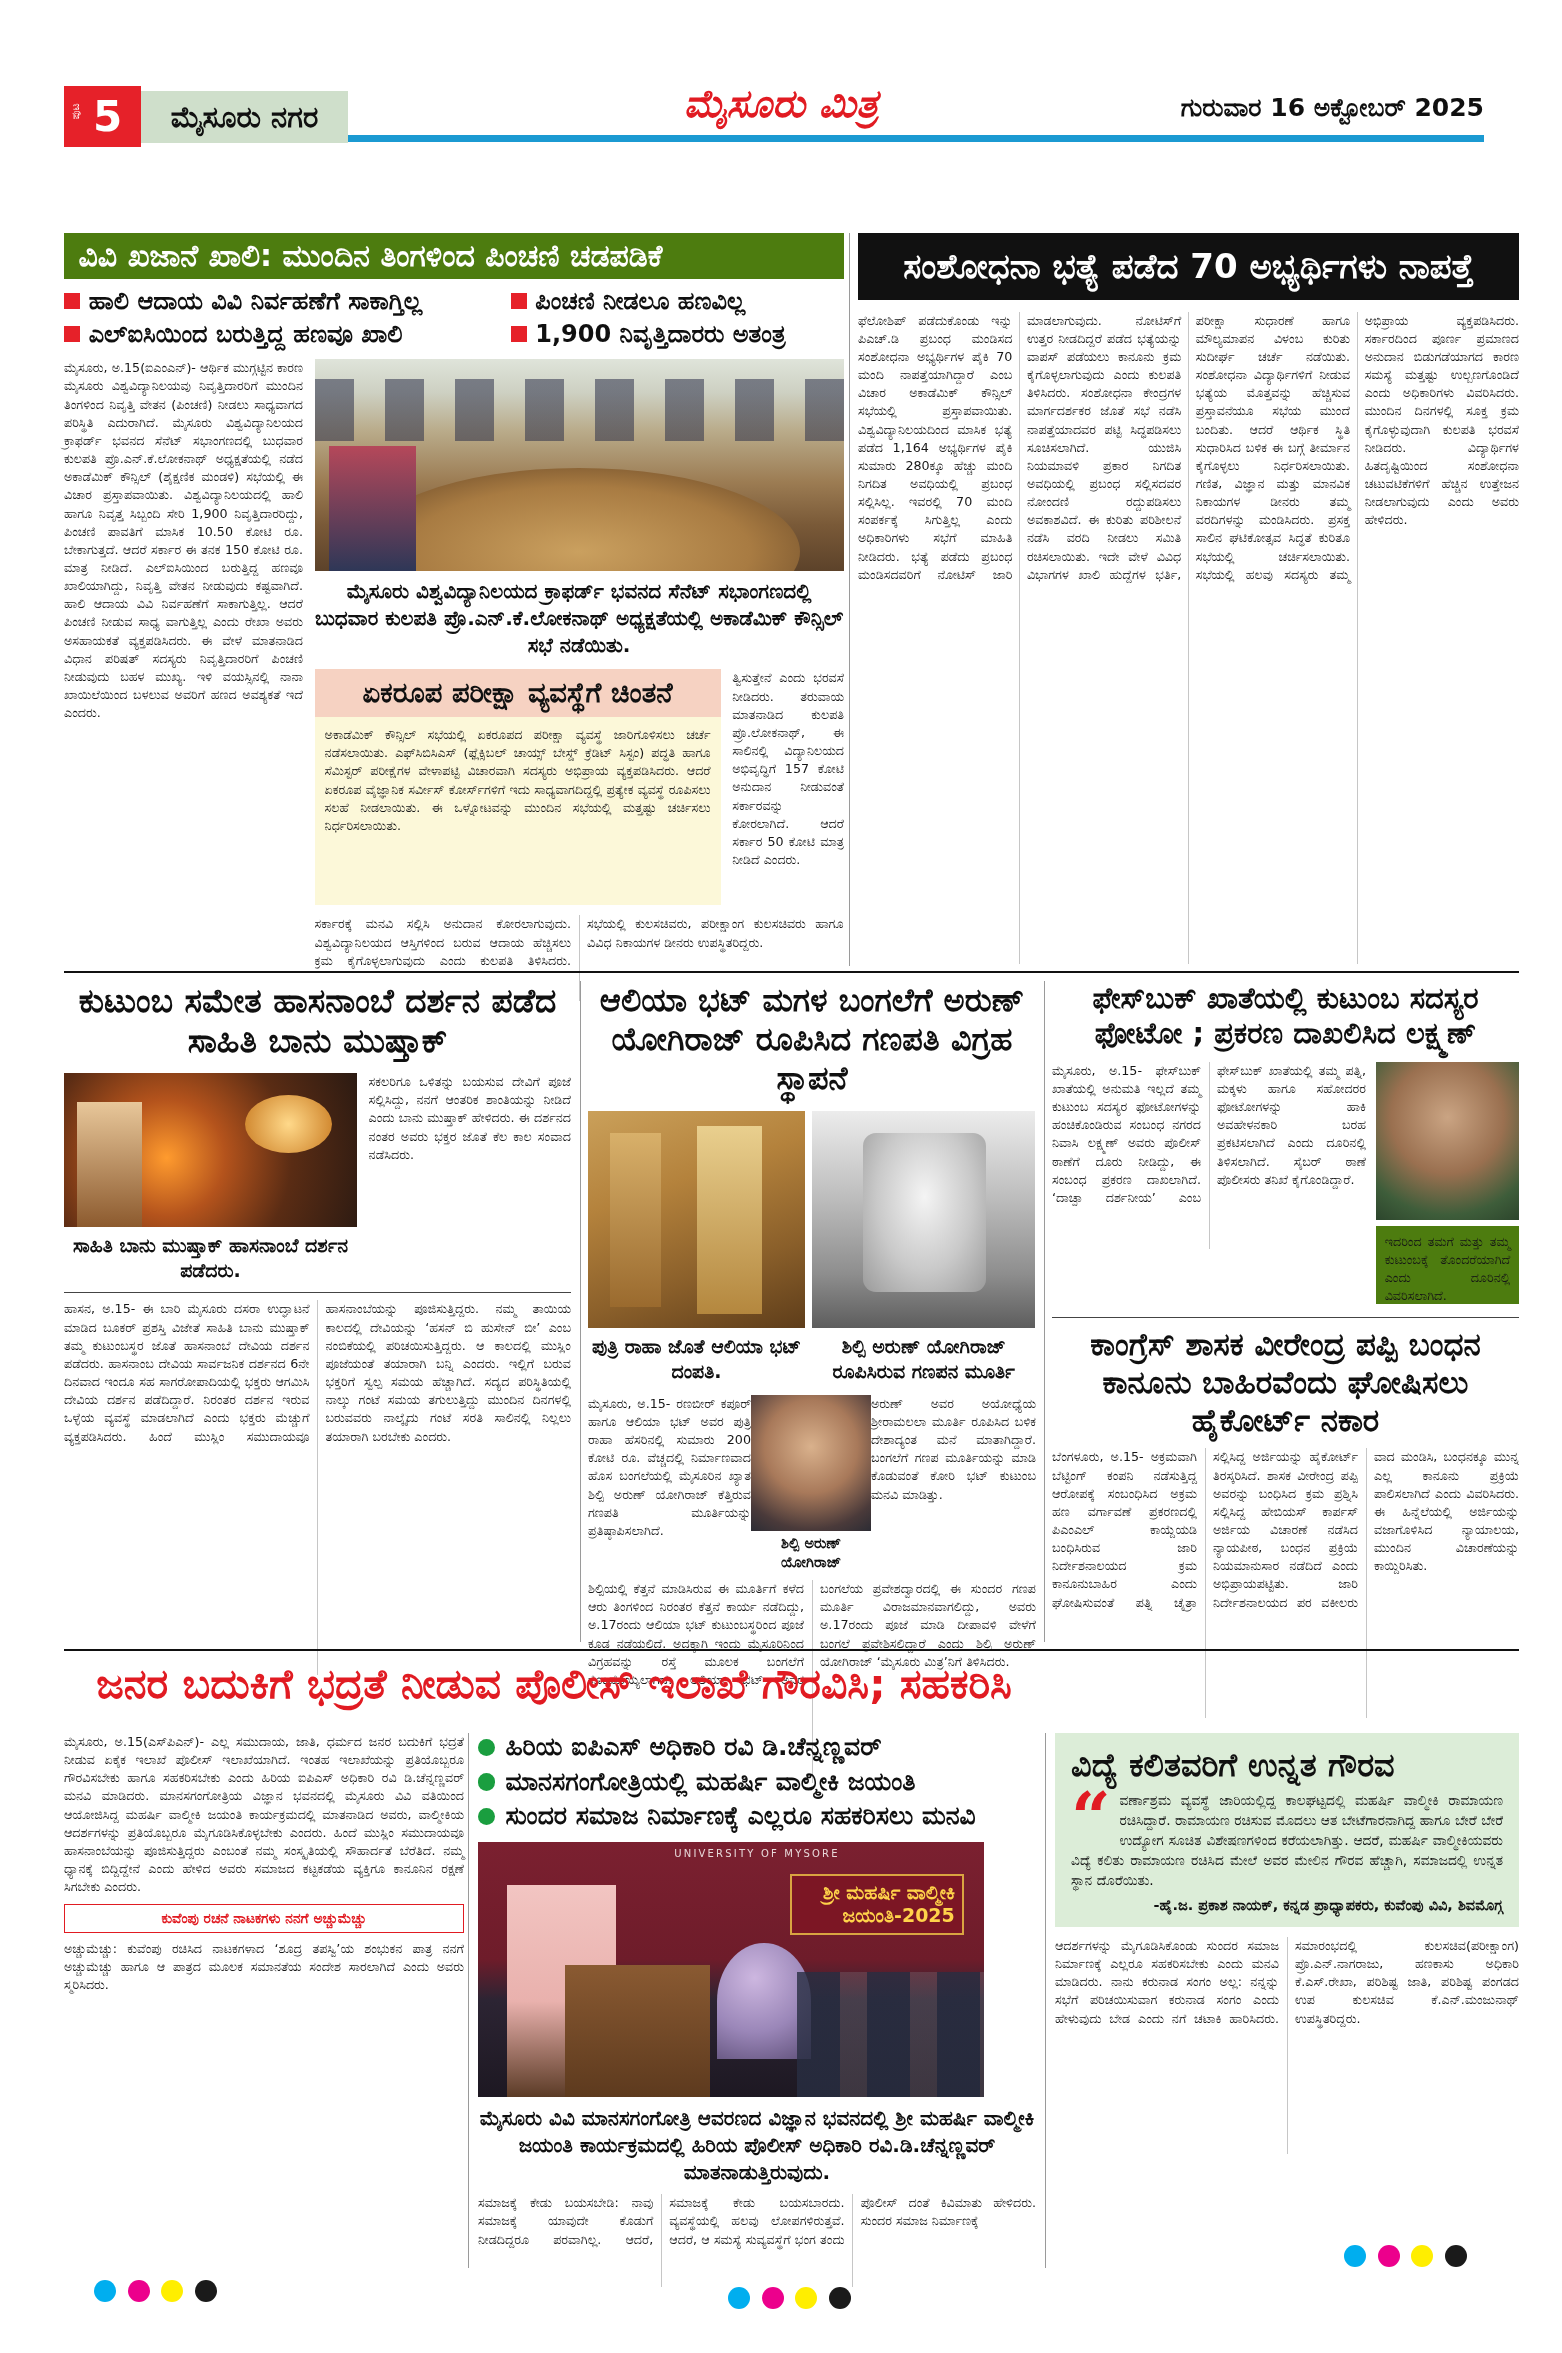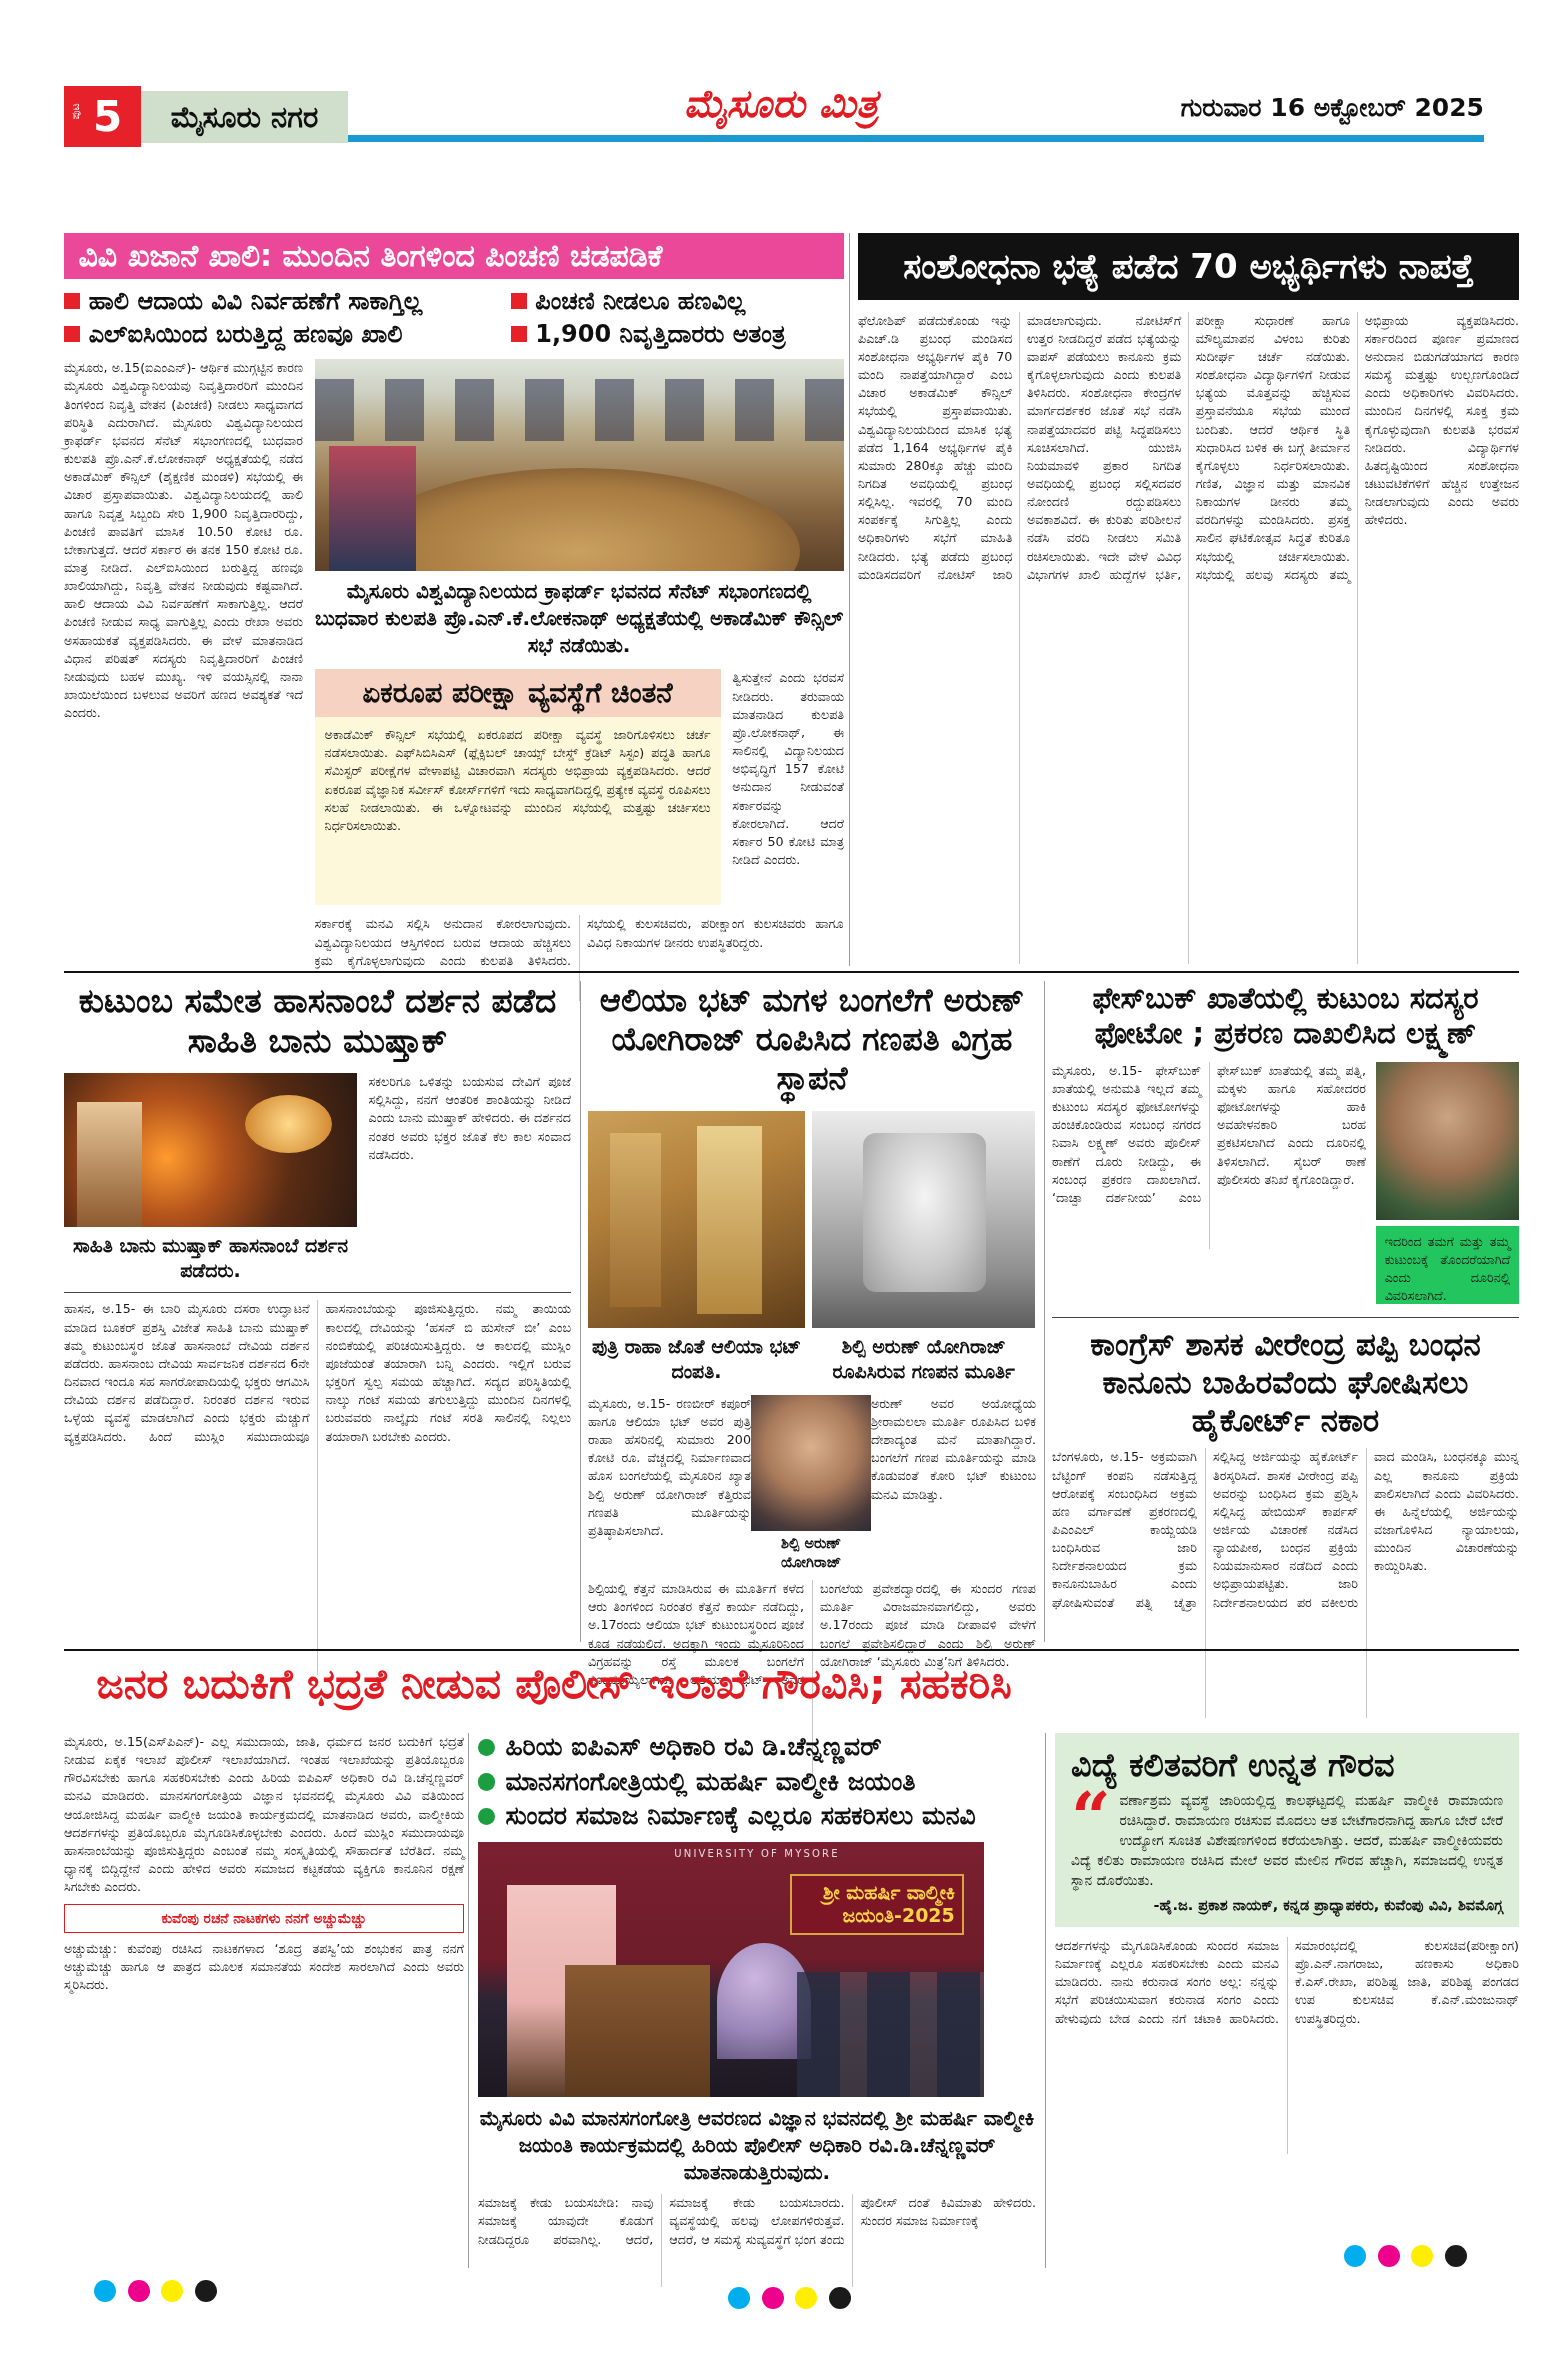--- a/index.html
+++ b/index.html
@@ -18,21 +18,21 @@
   
   .page-badge{background:#e62129;color:#fff;display:flex;align-items:center;justify-content:center}
   .page-word{position:absolute;left:2.9px;top:19px;font-size:11px;color:#fff;transform:rotate(-90deg);transform-origin:center}
   .page-no{font-size:42px;font-weight:bold;margin-left:10px}
   .section-box{background:#cfdfcb;display:flex;align-items:center;justify-content:center;font-size:29px;font-weight:bold}
   .masthead{color:#e11b22;font-family:"DejaVu Serif","Liberation Serif",serif;font-style:italic;font-weight:bold;font-size:39px;text-align:center}
   .dateline{font-size:25px;font-weight:bold;text-align:right}
   .blue-rule{background:#1b9ad2}
   .main-hl{font-size:62px;font-weight:bold;letter-spacing:-0.7px;text-align:center;line-height:1.05;white-space:nowrap}
   
-  .blue-bar{background:#ec4899;color:#fff;font-size:30px;font-weight:bold;display:flex;align-items:center;padding-left:14.5px}
+  .blue-bar{background:#4d7c0f;color:#fff;font-size:30px;font-weight:bold;display:flex;align-items:center;padding-left:14.5px}
   .bullet-grid{display:grid;grid-template-columns:435px 330px;row-gap:7.2px;column-gap:11.6px;margin-top:8.7px}
   .bullet-item{display:flex;align-items:center;gap:8.7px;font-size:24px;font-weight:bold;line-height:1.1}
   .bullet-sq{width:16px;height:16px;background:#e62129;flex:0 0 16px}
   .photo{position:relative;overflow:hidden}
   .caption{font-size:20px;font-weight:bold;text-align:center;line-height:1.35;margin-top:7.2px}
   .pink-box-title{background:#f6d2c2;font-size:27.5px;font-weight:bold;display:flex;align-items:center;justify-content:center;height:48px}
   .pink-box-body{background:#fcf8d9;padding:8.7px 10px}
   .black-bar{background:#111;color:#fff;font-size:34px;font-weight:bold;display:flex;align-items:center;justify-content:center}
   .story-hl{font-weight:bold;text-align:center;line-height:1.22}
   .green-bullets{display:flex;flex-direction:column;gap:5.8px}
@@ -40,21 +40,21 @@
   .gb-dot{width:17.4px;height:17.4px;border-radius:50%;background:#1a9e3f;flex:0 0 17.4px}
   .quote-box{background:#dcedd8;padding:13px 16px}
   .quote-title{font-size:32px;font-weight:bold;margin-bottom:5.8px}
   .quote-mark{float:left;font-size:69px;line-height:.8;color:#e11b22;font-weight:bold;margin-right:8.7px;font-family:"DejaVu Serif",serif}
   .quote-body{font-size:13.8px;line-height:1.45;text-align:justify}
   .quote-attrib{font-size:14.5px;font-weight:bold;text-align:right;margin-top:7.2px}
   .red-box-inline{border:1.4px solid #e11b22;color:#e11b22;font-weight:bold;font-size:13.8px;text-align:center;padding:4.3px 5.8px;margin:7.2px 0;line-height:1.35}
   .reg-dots{display:flex;gap:11.6px}
   .reg-dot{width:22px;height:22px;border-radius:50%}
   .banner{position:absolute;background:#7c1624;border:2.2px solid #d9a441;color:#ffd24a;text-align:right;font-weight:bold;padding:4.3px 7.2px;line-height:1.25}
-  .peach-note{background:#22c55e;padding:7.2px 8.7px}
+  .peach-note{background:#4d7c0f;padding:7.2px 8.7px}
 </style>
 </head>
 <body>
 
 <div class="page">
 
   <div class="abs page-badge" style="left:64px;top:86px;width:77px;height:61px">
     <span class="page-word">ಪುಟ</span>
     <span class="page-no">5</span>
   </div>

